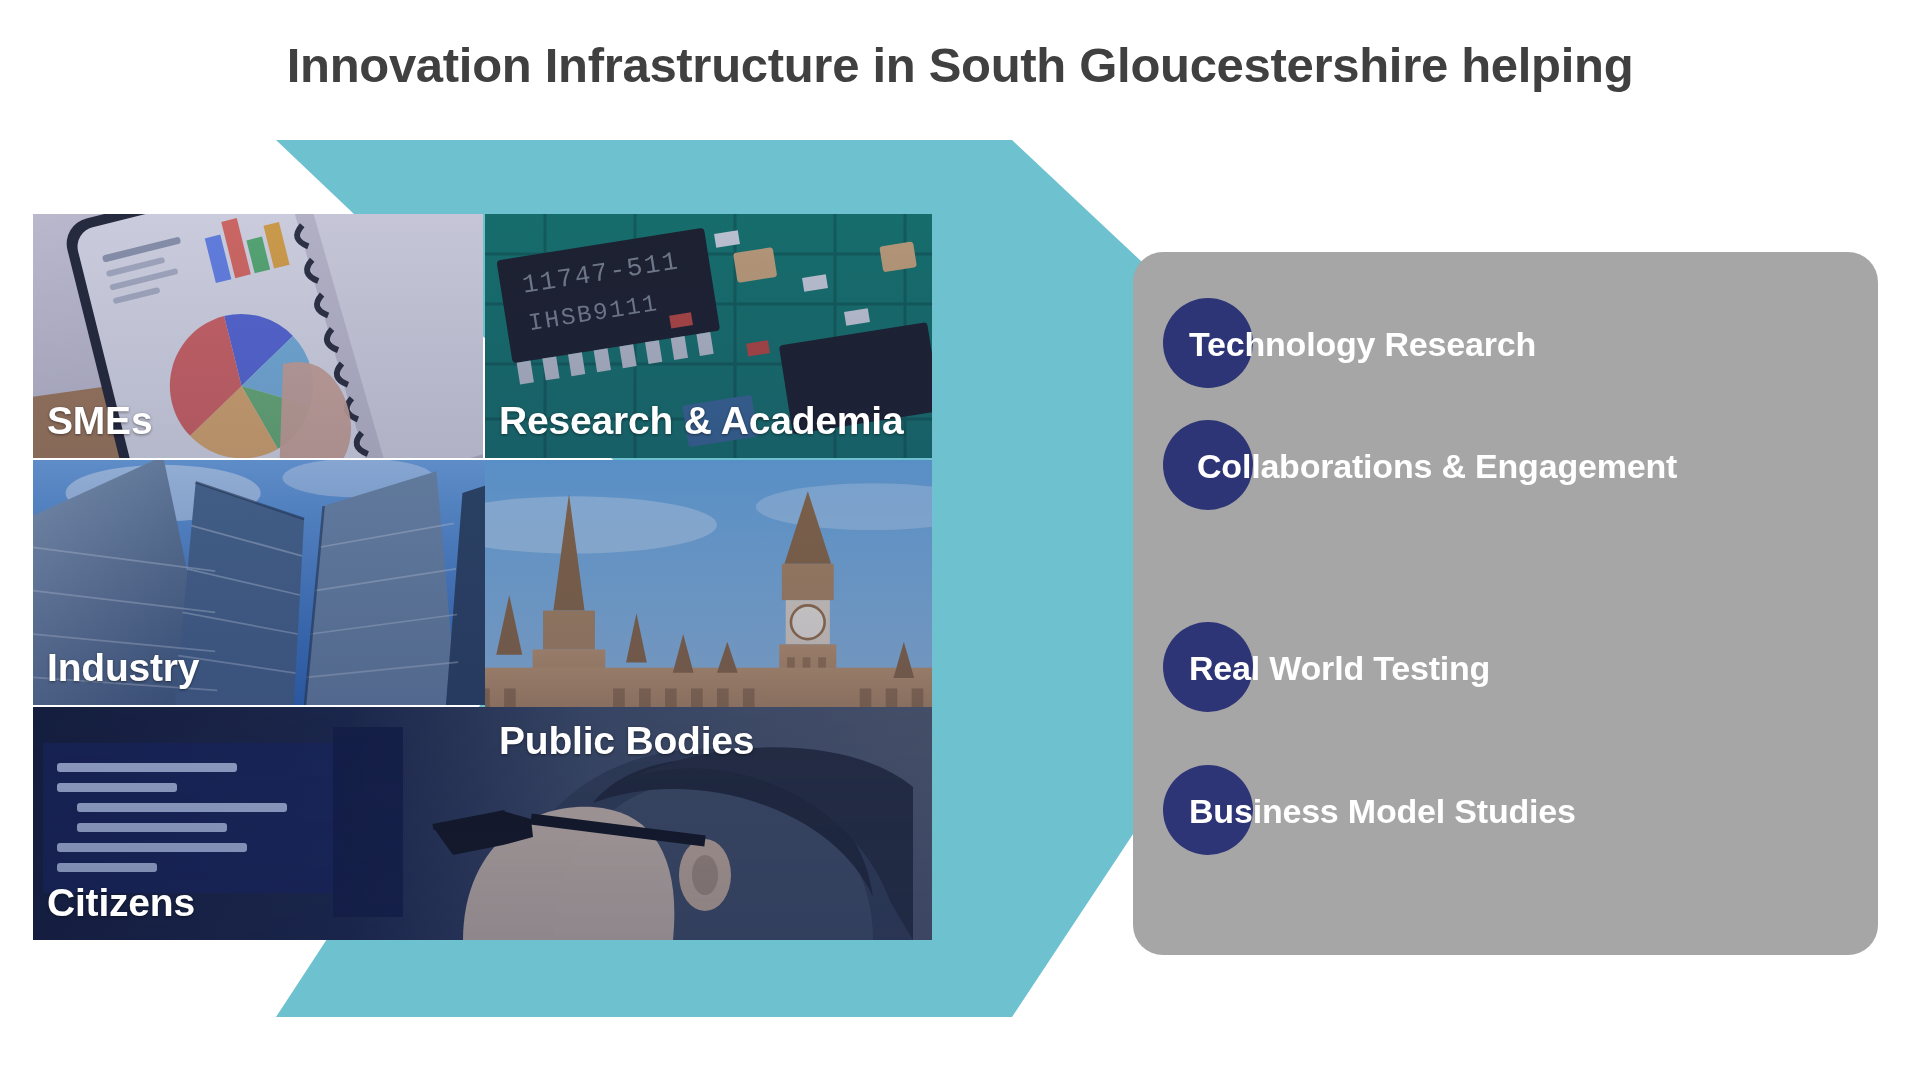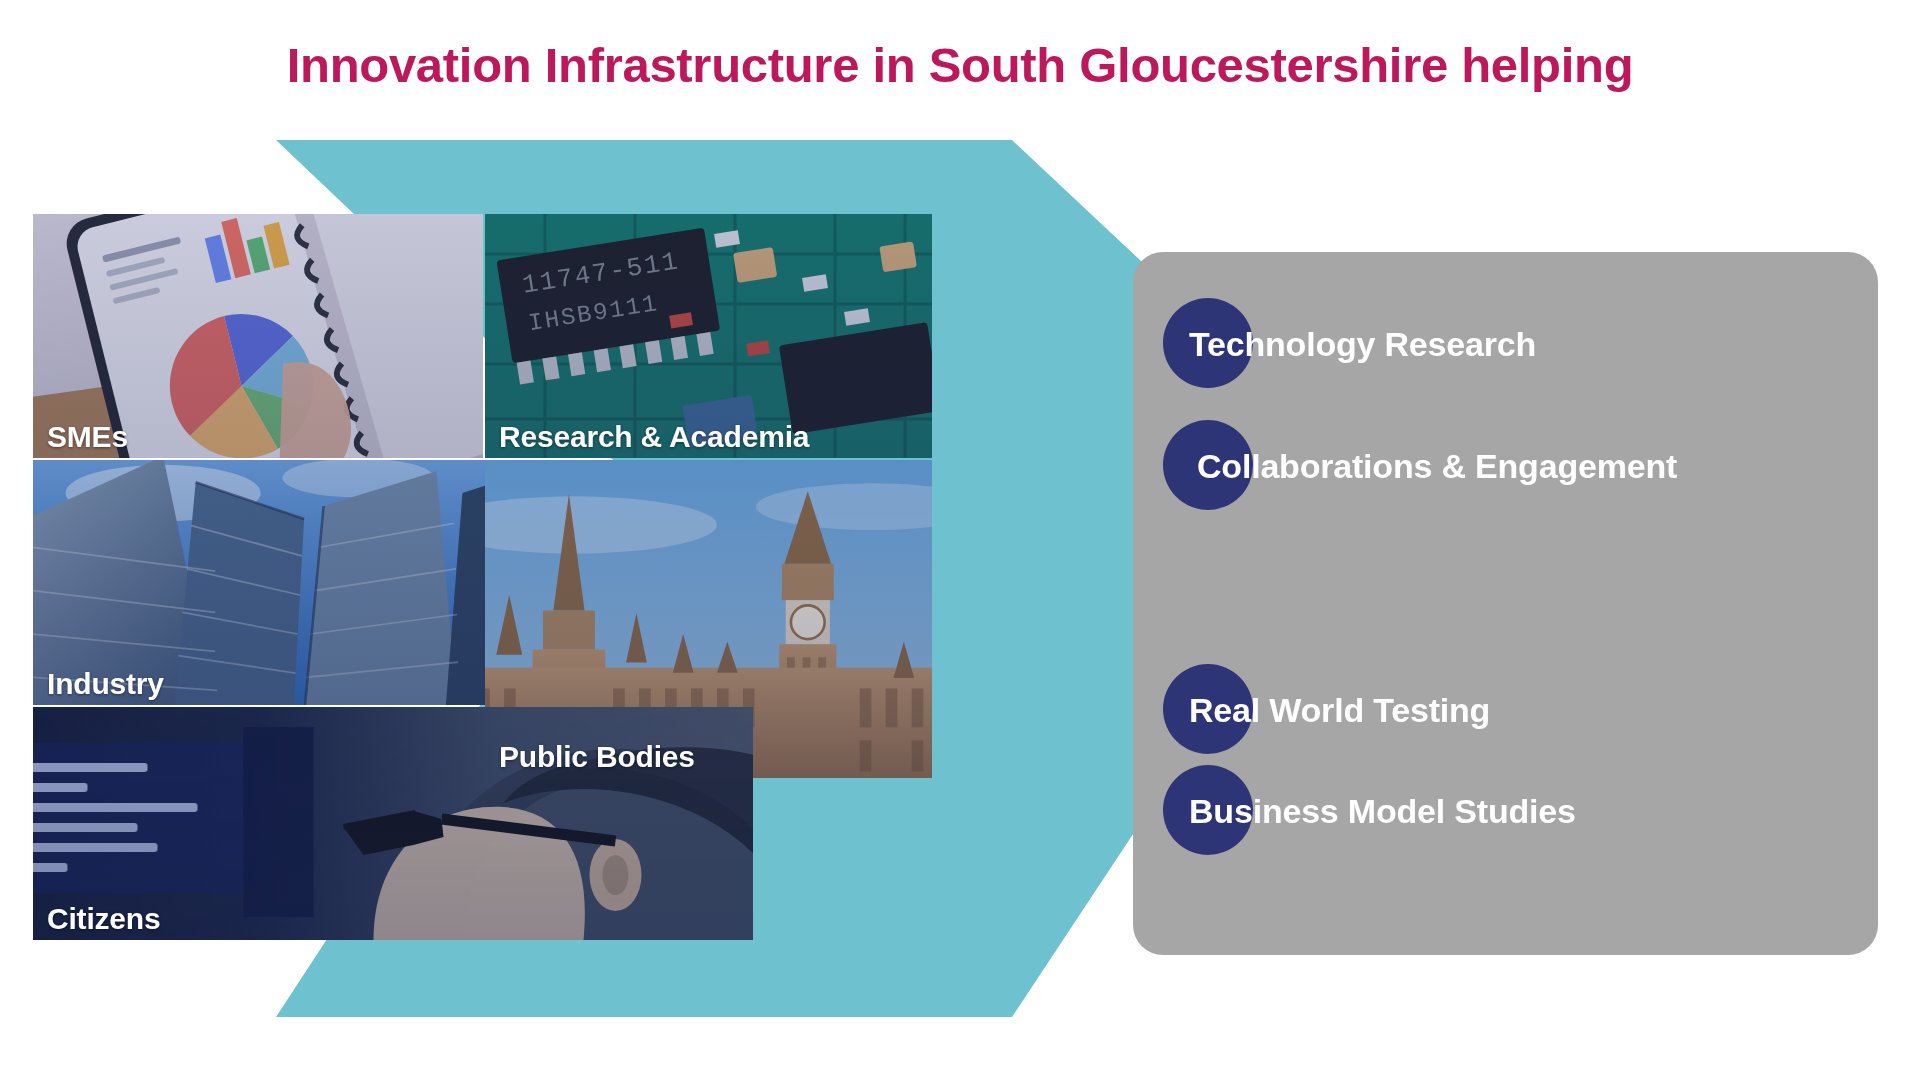--- a/index.html
+++ b/index.html
@@ -20,21 +20,21 @@
     overflow: hidden;
   }
 
   
   .title {
     position: absolute;
     left: 160px;
     top: 34px;
     width: 1600px;
     text-align: center;
-    color: #be185d;
+    color: #404040;
     font-size: 49px;
     font-weight: bold;
     line-height: 1.30;
     letter-spacing: -0.3px;
   }
   .title-line { display: block; white-space: nowrap; }
 
   
   .arrow {
     position: absolute;
@@ -63,35 +63,35 @@
     width: 100%; height: 100%;
   }
   .cell .tint {
     position: absolute;
     left: 0; top: 0;
     width: 100%; height: 100%;
   }
   .cell-label {
     position: absolute;
     left: 14px;
-    bottom: 4px;
+    bottom: 15px;
     color: #ffffff;
-    font-size: 30px;
+    font-size: 39px;
     font-weight: bold;
     letter-spacing: -0.2px;
     text-shadow: 0 1px 3px rgba(0,0,0,.45);
     z-index: 3;
     white-space: nowrap;
   }
   
   .cell-smes     { left: 0px;   top: 0px;   width: 450px; height: 244px; }
   .cell-research { left: 452px; top: 0px;   width: 447px; height: 244px; }
   .cell-industry { left: 0px;   top: 246px; width: 488px; height: 245px; }
   .cell-public   { left: 452px; top: 246px; width: 447px; height: 318px; }
-  .cell-citizens { left: 0px;   top: 493px; width: 720px; height: 233px; }
+  .cell-citizens { left: 0px;   top: 493px; width: 899px; height: 233px; }
 
   
   .panel {
     position: absolute;
     left: 1133px;
     top: 252px;
     width: 745px;
     height: 703px;
     background: #a6a6a6;
     border-radius: 30px;
@@ -128,21 +128,21 @@
     font-weight: bold;
     white-space: nowrap;
     letter-spacing: -0.2px;
   }
   .b0 { left: 1163px; top: 298px; justify-content: center; }
   .b0 .blabel { margin-left: 26px; }
   .b1 { left: 1163px; top: 420px; }
   .b1 .blabel { margin-left: 34px; }
   .b2 { left: 1163px; top: 540px; }
   .b2 .blabel { margin-left: 34px; }
-  .b3 { left: 1163px; top: 664px; }
+  .b3 { left: 1163px; top: 622px; }
   .b3 .blabel { margin-left: 26px; }
   .b4 { left: 1163px; top: 765px; }
   .b4 .blabel { margin-left: 26px; }
 </style>
 </head>
 <body>
 
 <div id="slide">
 
   <div class="title">

